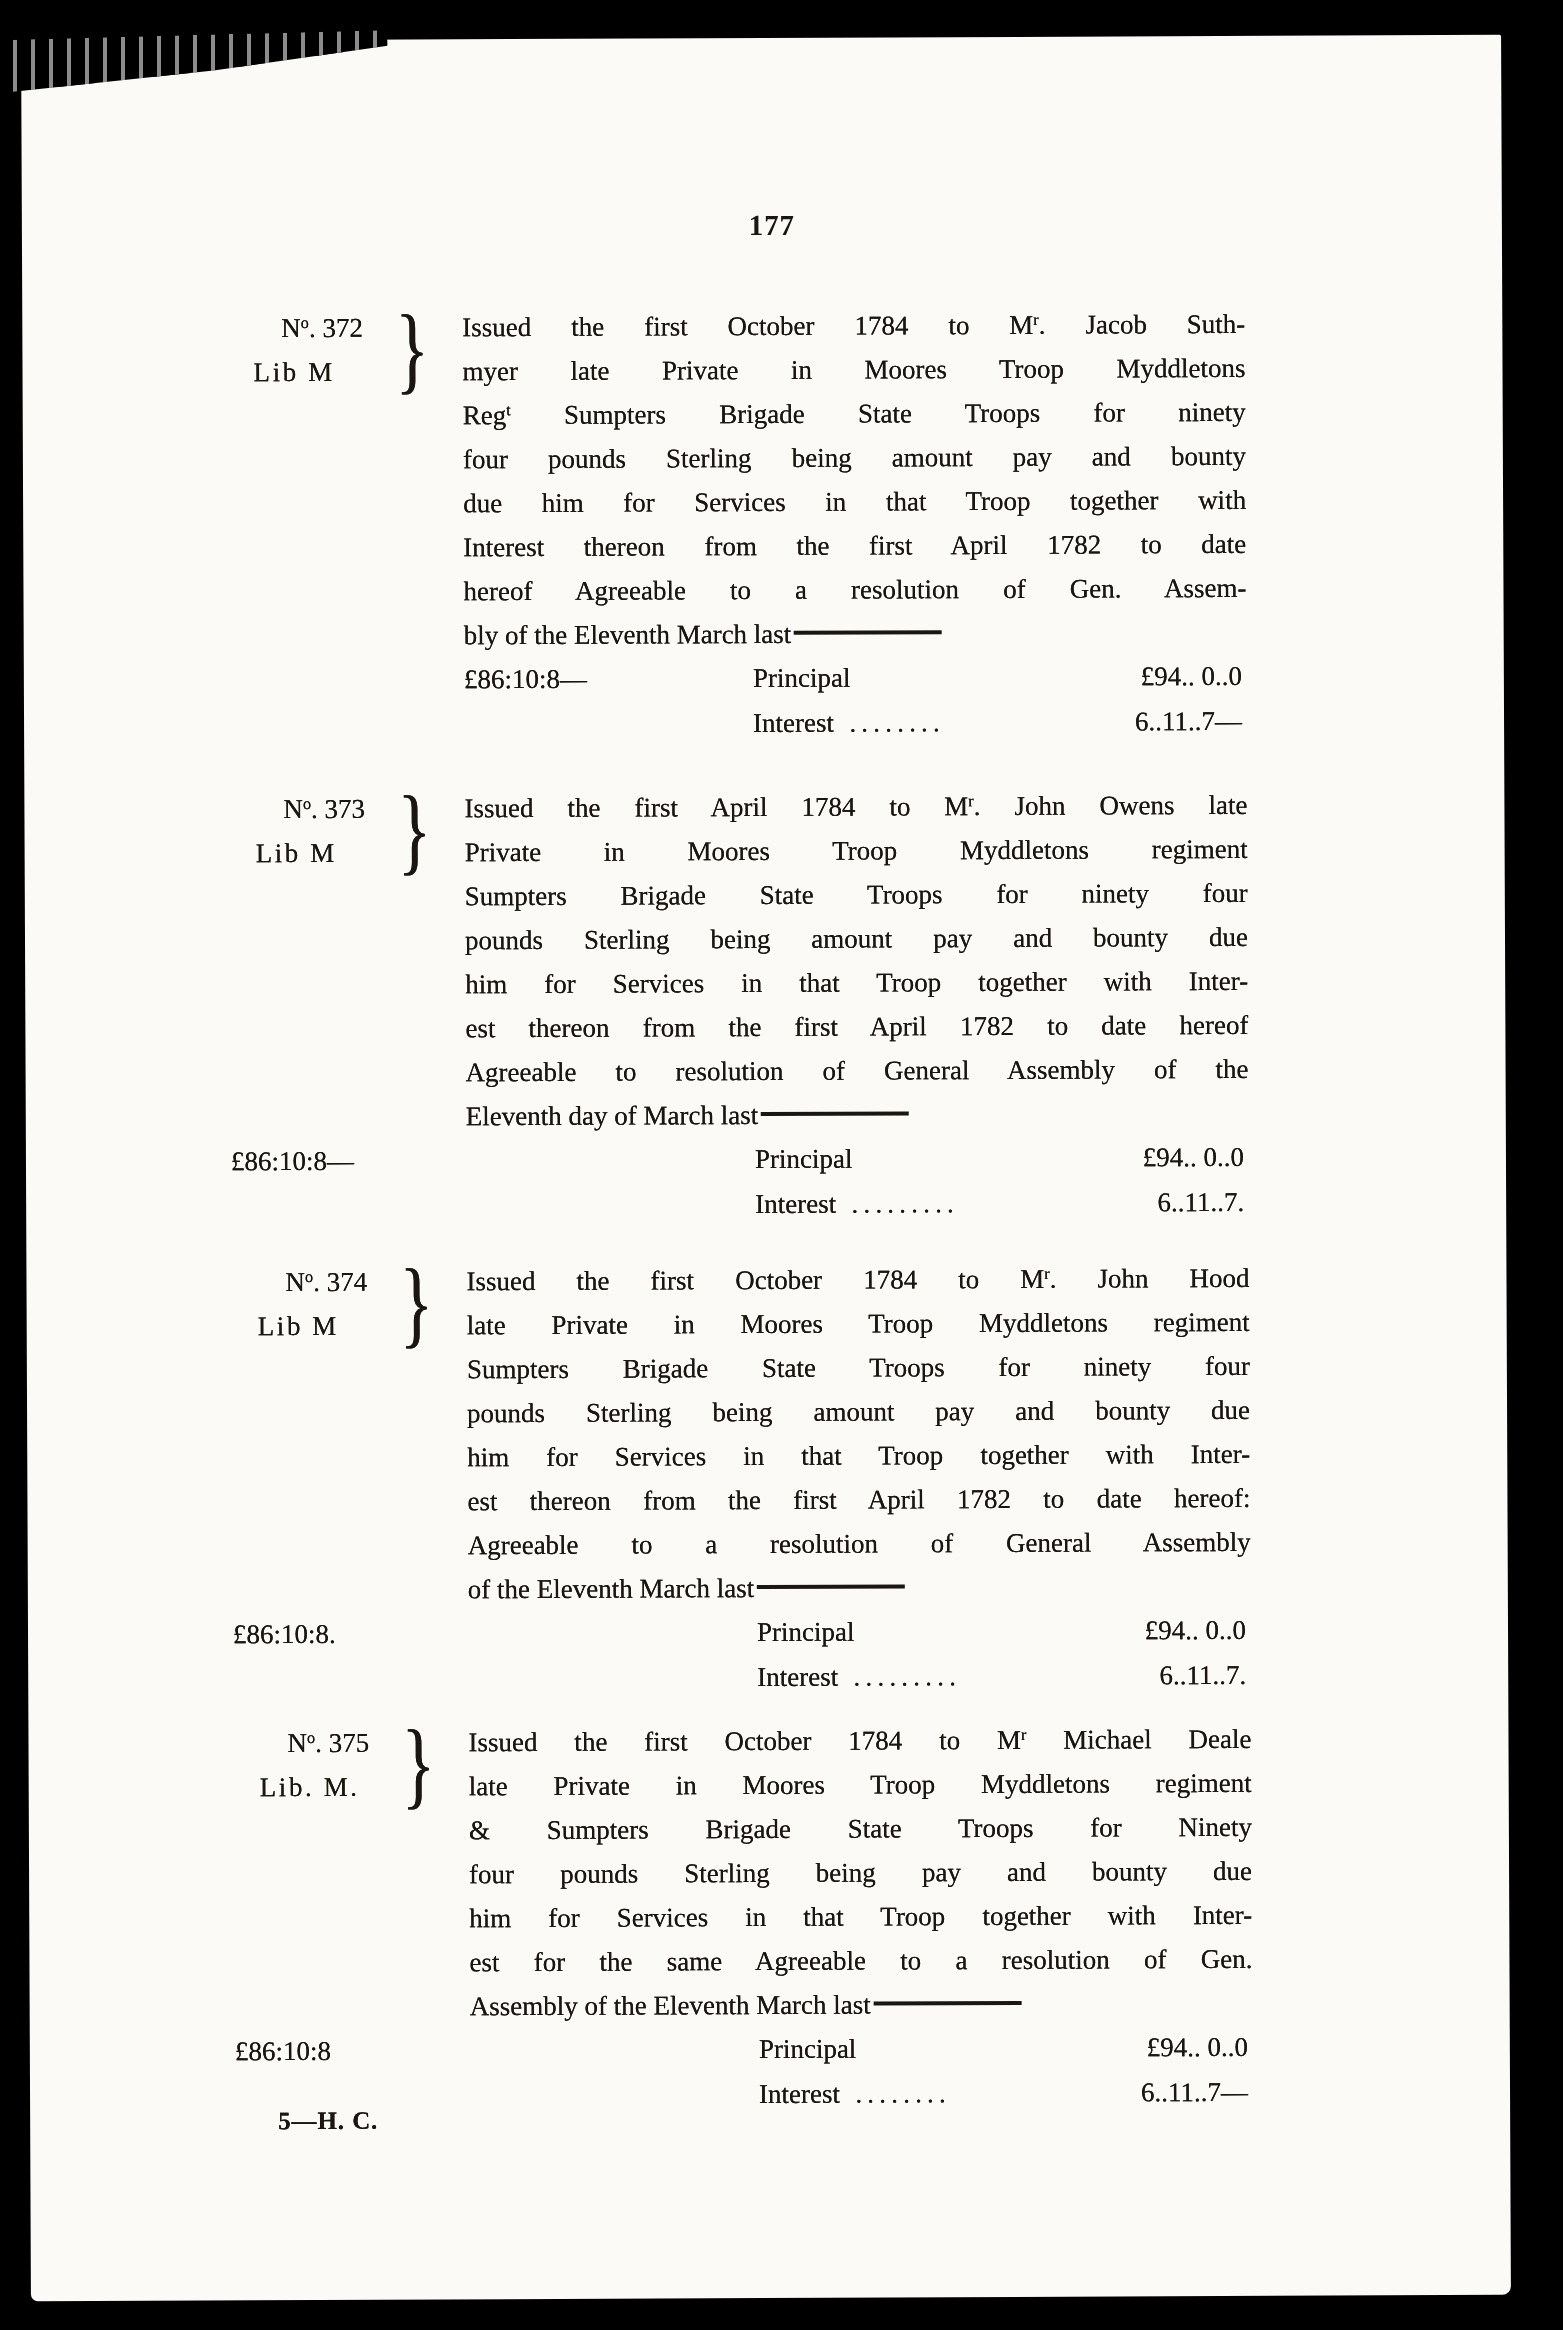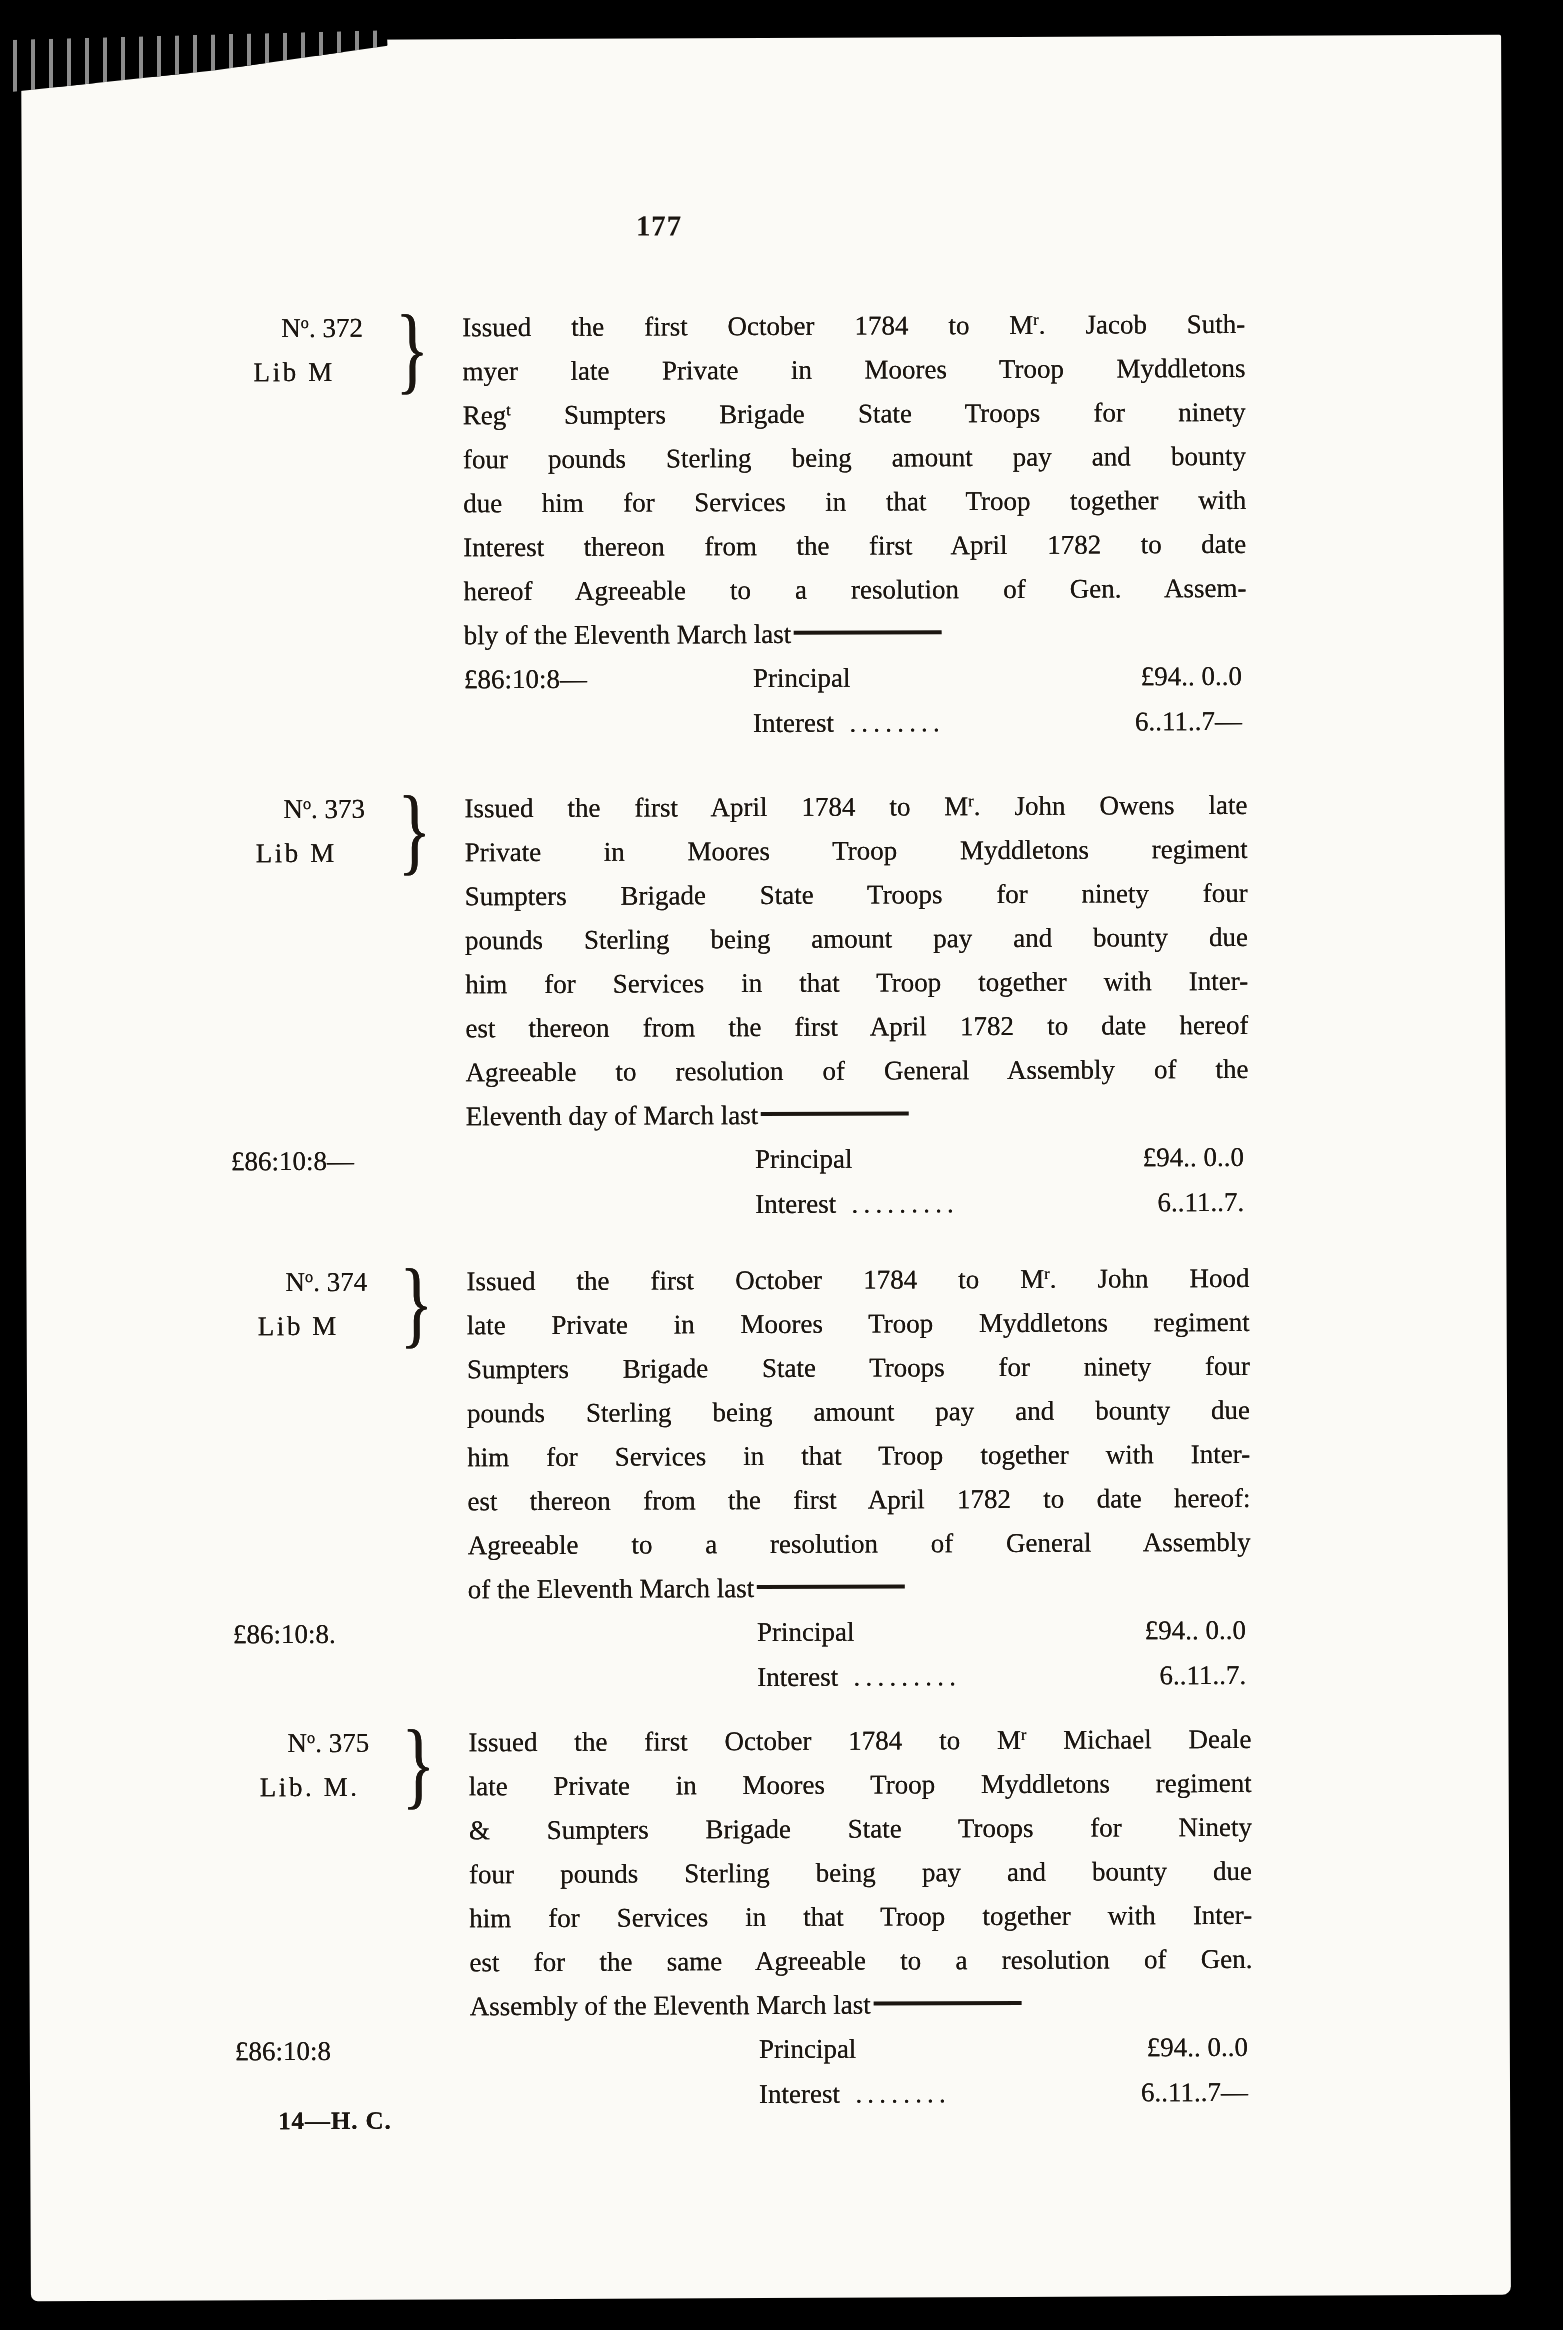--- a/index.html
+++ b/index.html
@@ -27,22 +27,22 @@
     background:
       repeating-linear-gradient(92deg, rgba(255,255,255,0) 0 14px, rgba(255,255,255,.55) 14px 18px),
       repeating-linear-gradient(4deg, rgba(20,20,20,0) 0 8.6px, rgba(0,0,0,1) 8.6px 14px),
       #000;
     clip-path:polygon(0 0, 100% 0, 100% 30%, 55% 68%, 0 100%);
     transform:rotate(-1.5deg);
     z-index:3;
   }
   .page-number {
     position:absolute;
-    left:614px; top:171px; width:138px;
-    text-align:left;
+    left:635px; top:171px; width:138px;
+    text-align:right;
     font-size:29px; font-weight:bold;
     letter-spacing:0.9px;
   }
   .entries { position:absolute; left:0; top:0; width:100%; height:100%; }
   .entry { position:absolute; left:0; width:100%; }
   .entry-0 { top:266px; }
   .entry-1 { top:747px; }
   .entry-2 { top:1220px; }
   .entry-3 { top:1681px; }
 
@@ -193,15 +193,15 @@
             <span class="amt-value">£94.. 0..0</span>
           </div>
           <div class="amt-row">
             <span class="amt-label">Interest <span class="dots">........</span></span>
             <span class="amt-value">6..11..7—</span>
           </div>
         </div>
       </div>
     </div>
 
-  <div class="footer">14—H. C.</div>
+  <div class="footer">5—H. C.</div>
 </div>
 
 
 </body></html>

